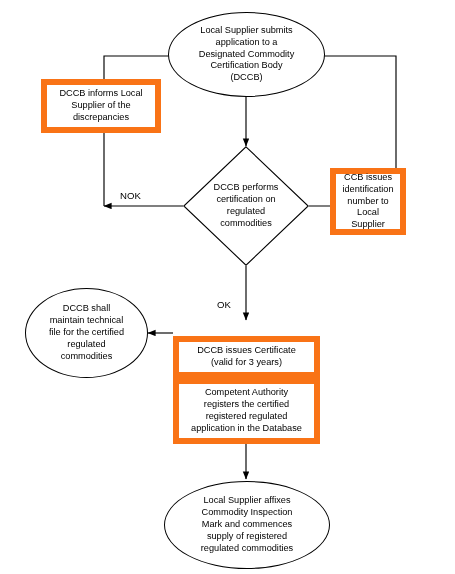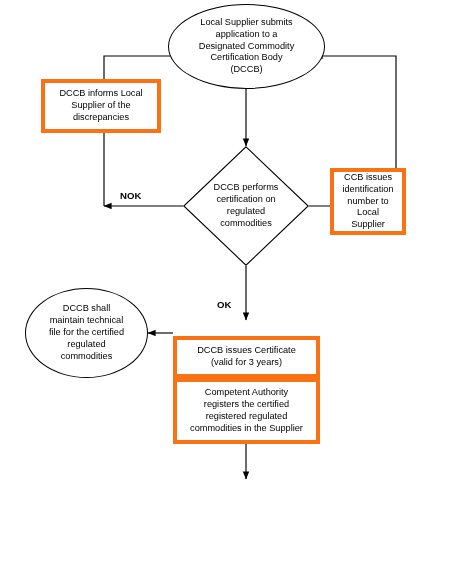--- a/index.html
+++ b/index.html
@@ -33,21 +33,21 @@
     font-size: 9.2px;
     line-height: 1.30;
     z-index: 3;
   }
   .node .txt {
     display: block;
     white-space: pre-line;
     padding: 0 4px;
   }
   .shape-box {
-    border: 4px solid #f97316;
+    border: 6px solid #f97316;
     background: #ffffff;
   }
   .shape-ellipse {
     border: 1px solid #000000;
     border-radius: 50%;
     background: #ffffff;
   }
   .shape-diamond {
     background: transparent;
     border: none;
@@ -56,21 +56,21 @@
     position: absolute;
     left: 0;
     top: 0;
     width: 100%;
     height: 100%;
     z-index: -1;
   }
   .branch-label {
     position: absolute;
     font-size: 9.6px;
-    font-weight: bold;
+    font-weight: normal;
     color: #000000;
     z-index: 4;
     white-space: nowrap;
   }
 </style>
 </head>
 <body>
 
 <div id="canvas">
 
@@ -94,21 +94,21 @@
       <path d="M396,168 L396,56 L315,56" marker-end="url(#arw)"></path>
 
       <path d="M173,333 L148,333" marker-end="url(#arw)"></path>
 
       <path d="M246,362 L246,377" marker-end="url(#arw)"></path>
 
       <path d="M246,444 L246,479" marker-end="url(#arw)"></path>
     </g>
   </svg>
 
-  <div class="node shape-ellipse" style="left:168px; top:4px; width:157px; height:85px;text-align:center;">
+  <div class="node shape-ellipse" style="left:168px; top:12px; width:157px; height:85px;text-align:center;">
     <span class="txt">Local Supplier submits
 application to a
 Designated Commodity
 Certification Body
 (DCCB)</span>
   </div>
 
   <div class="node shape-box" style="left:41px; top:79px; width:120px; height:54px;">
     <span class="txt">DCCB informs Local
 Supplier of the
@@ -142,21 +142,28 @@
 
   <div class="node shape-box" style="left:173px; top:320px; width:147px; height:42px;margin-top:16px;">
     <span class="txt">DCCB issues Certificate
 (valid for 3 years)</span>
   </div>
 
   <div class="node shape-box" style="left:173px; top:378px; width:147px; height:66px;">
     <span class="txt">Competent Authority
 registers the certified
 registered regulated
-commodities in the Supplier</span>
+application in the Database</span>
   </div>
 
+  <div class="node shape-ellipse" style="left:164px; top:481px; width:166px; height:88px;">
+    <span class="txt">Local Supplier affixes
+Commodity Inspection
+Mark and commences
+supply of registered
+regulated commodities</span>
+  </div>
 
   <div class="branch-label" style="left:120px; top:190px;">NOK</div>
 
   <div class="branch-label" style="left:217px; top:283px;margin-top:16px;">OK</div>
 
 </div>
 
 </body></html>

